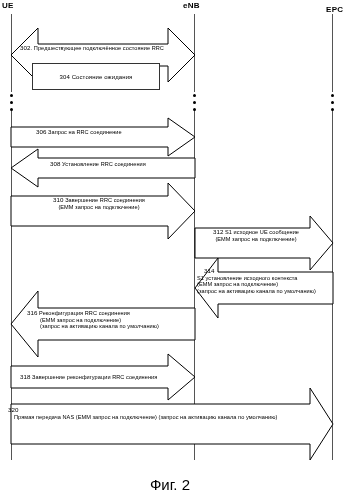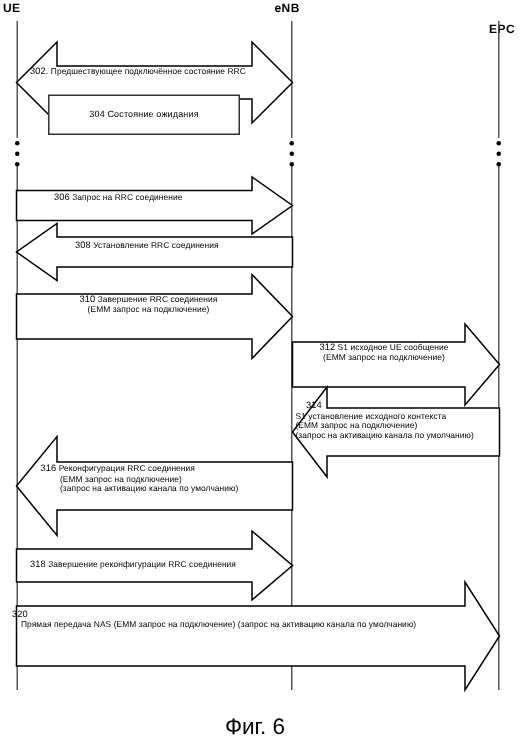--- a/index.html
+++ b/index.html
@@ -5,21 +5,21 @@
   html,body{margin:0;padding:0;background:#ffffff;}
   body{
     width:348px;height:499px;position:relative;overflow:hidden;
     font-family:"Liberation Sans","DejaVu Sans",sans-serif;
     color:#000;
   }
   #diagram{position:absolute;left:0;top:0;width:340px;height:499px;}
   .hdr{position:absolute;font-size:8px;font-weight:bold;letter-spacing:.3px;white-space:nowrap;}
   #hdr-ue{left:2px;top:1px;}
   #hdr-enb{left:183px;top:1px;text-align:center;}
-  #hdr-epc{left:326px;top:15px;}
+  #hdr-epc{left:326px;top:5px;}
 
   .lifeline{position:absolute;width:1px;background:#555;}
 
   .dot{position:absolute;width:3px;height:3px;border-radius:50%;background:#000;}
 
   .lbl{position:absolute;font-size:5.6px;line-height:6.6px;white-space:nowrap;letter-spacing:.05px;}
   .lbl .num{font-size:6.2px;}
   .ctr{text-align:center;}
 
   .box304{
@@ -140,14 +140,14 @@
     <span>Завершение реконфигурации RRC соединения</span>
   </div>
 
   <div class="lbl" style="left:8px;top:407px;">
     <div>
       <span class="num">320</span>
     </div>
     <div style="margin-left:6px;">Прямая передача NAS (EMM запрос на подключение) (запрос на активацию канала по умолчанию)</div>
   </div>
 
-  <div class="caption">Фиг. 6</div>
+  <div class="caption">Фиг. 2</div>
 </div>
 
 </body></html>

